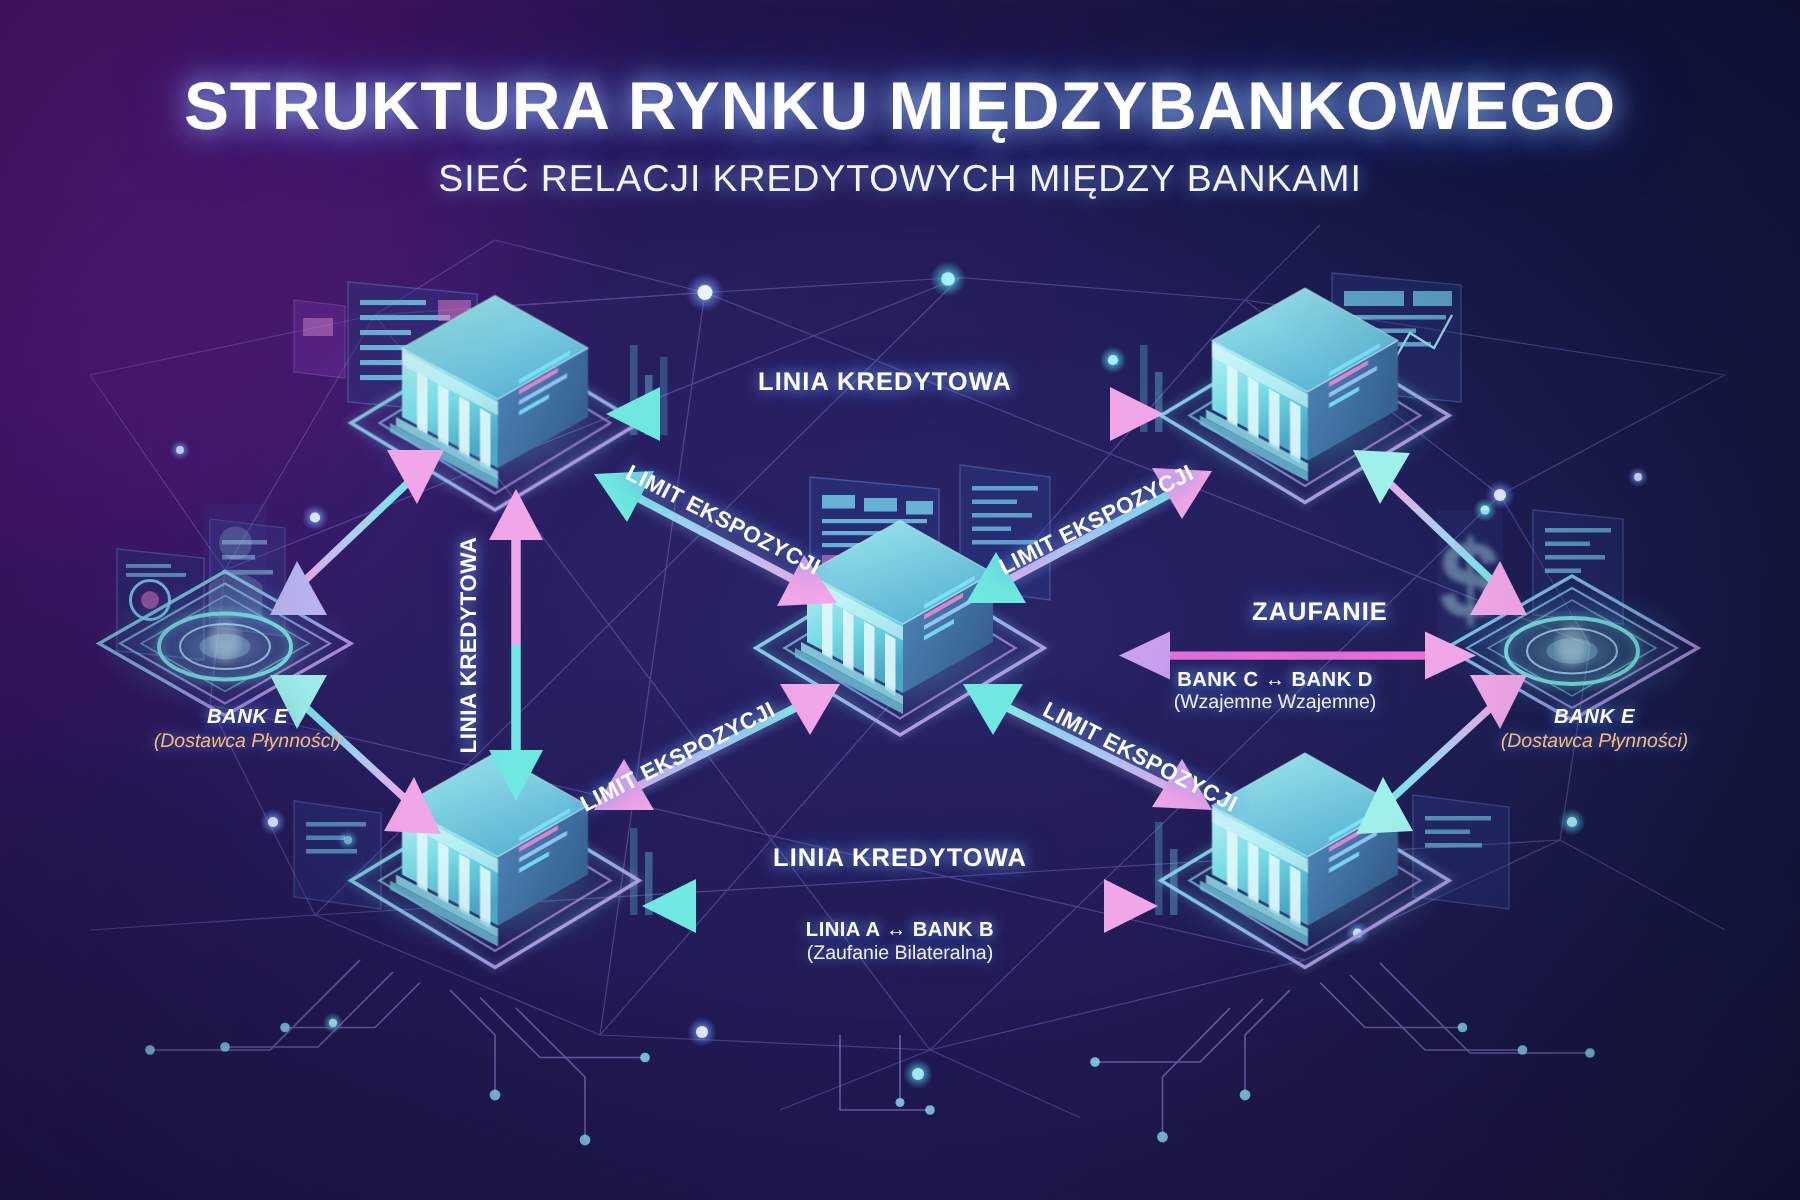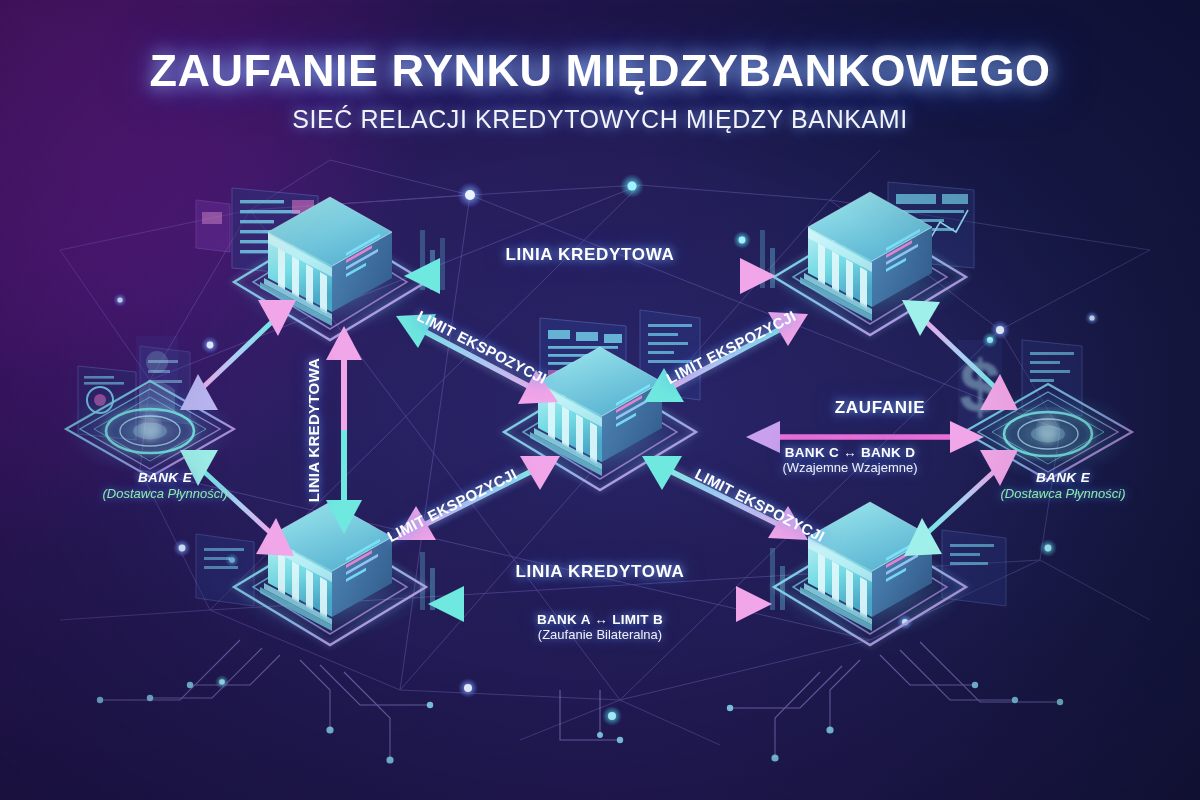--- a/index.html
+++ b/index.html
@@ -37,21 +37,21 @@
   .subtitle{
     position:absolute; left:0; right:0; top:105px; text-align:center;
     font-size:25px; font-weight:normal; letter-spacing:.6px; color:#f2f3fb;
     text-shadow:0 0 12px rgba(140,180,255,.75), 0 0 26px rgba(80,130,240,.45);
   }
 
   
   .nlabel{ position:absolute; text-align:center; color:#fff; width:240px;font-style:italic; }
   .nlabel .l1{ font-size:13.5px; font-weight:bold; letter-spacing:.4px;
     text-shadow:0 0 9px rgba(120,170,255,.9),0 0 18px rgba(70,120,230,.5); }
-  .nlabel .l2{ font-size:13px; font-weight:normal; margin-top:1px; color:#86efac;
+  .nlabel .l2{ font-size:13px; font-weight:normal; margin-top:1px; color:#fdba74;
     text-shadow:0 0 9px rgba(120,170,255,.8),0 0 18px rgba(70,120,230,.45); }
 
   
   .alabel{ position:absolute; color:#ffffff; white-space:nowrap; }
   .alabel .big{ font-size:17px; font-weight:bold; letter-spacing:.7px;
     text-shadow:0 0 10px rgba(130,175,255,.95),0 0 22px rgba(75,125,235,.55); }
   .alabel .mid{ font-size:13.5px; font-weight:bold; letter-spacing:.3px;
     text-shadow:0 0 9px rgba(130,175,255,.9),0 0 18px rgba(75,125,235,.5); }
   .alabel .sml{ font-size:13px; font-weight:normal; color:#eef0fa;
     text-shadow:0 0 9px rgba(130,175,255,.8),0 0 18px rgba(75,125,235,.45); }
@@ -504,32 +504,32 @@
     </g>
     <g>
       <line x1="998" y1="468" x2="924" y2="536" stroke="url(#arrCP)" stroke-width="5"></line>
       <path d="M1018,450 L980,450 L1000,486 Z" fill="#F0A6E8"></path>
       <path d="M904,556 L942,554 L922,518 Z" fill="#9ff0ea"></path>
     </g>
   </svg>
 
   <div class="bg-vig"></div>
 
-  <div class="title">ZAUFANIE RYNKU MIĘDZYBANKOWEGO</div>
+  <div class="title">STRUKTURA RYNKU MIĘDZYBANKOWEGO</div>
   <div class="subtitle">SIEĆ RELACJI KREDYTOWYCH MIĘDZY BANKAMI</div>
 
   <div class="alabel ctr" style="left:470px; top:245px; width:240px;">
     <div class="big">LINIA KREDYTOWA</div>
   </div>
 
   <div class="alabel ctr" style="left:480px; top:562px; width:240px;">
     <div class="big">LINIA KREDYTOWA</div>
   </div>
   <div class="alabel ctr" style="left:480px; top:612px; width:240px;">
-    <div class="mid">BANK A ↔ LIMIT B</div>
+    <div class="mid">LINIA A ↔ BANK B</div>
     <div class="sml">(Zaufanie Bilateralna)</div>
   </div>
 
   <div class="alabel" style="left:313px; top:430px; transform:translate(-50%,-50%) rotate(-90deg);">
     <div class="mid" style="font-size:15px;">LINIA KREDYTOWA</div>
   </div>
 
   <div class="alabel ctr" style="left:780px; top:398px; width:200px;">
     <div class="big">ZAUFANIE</div>
   </div>

